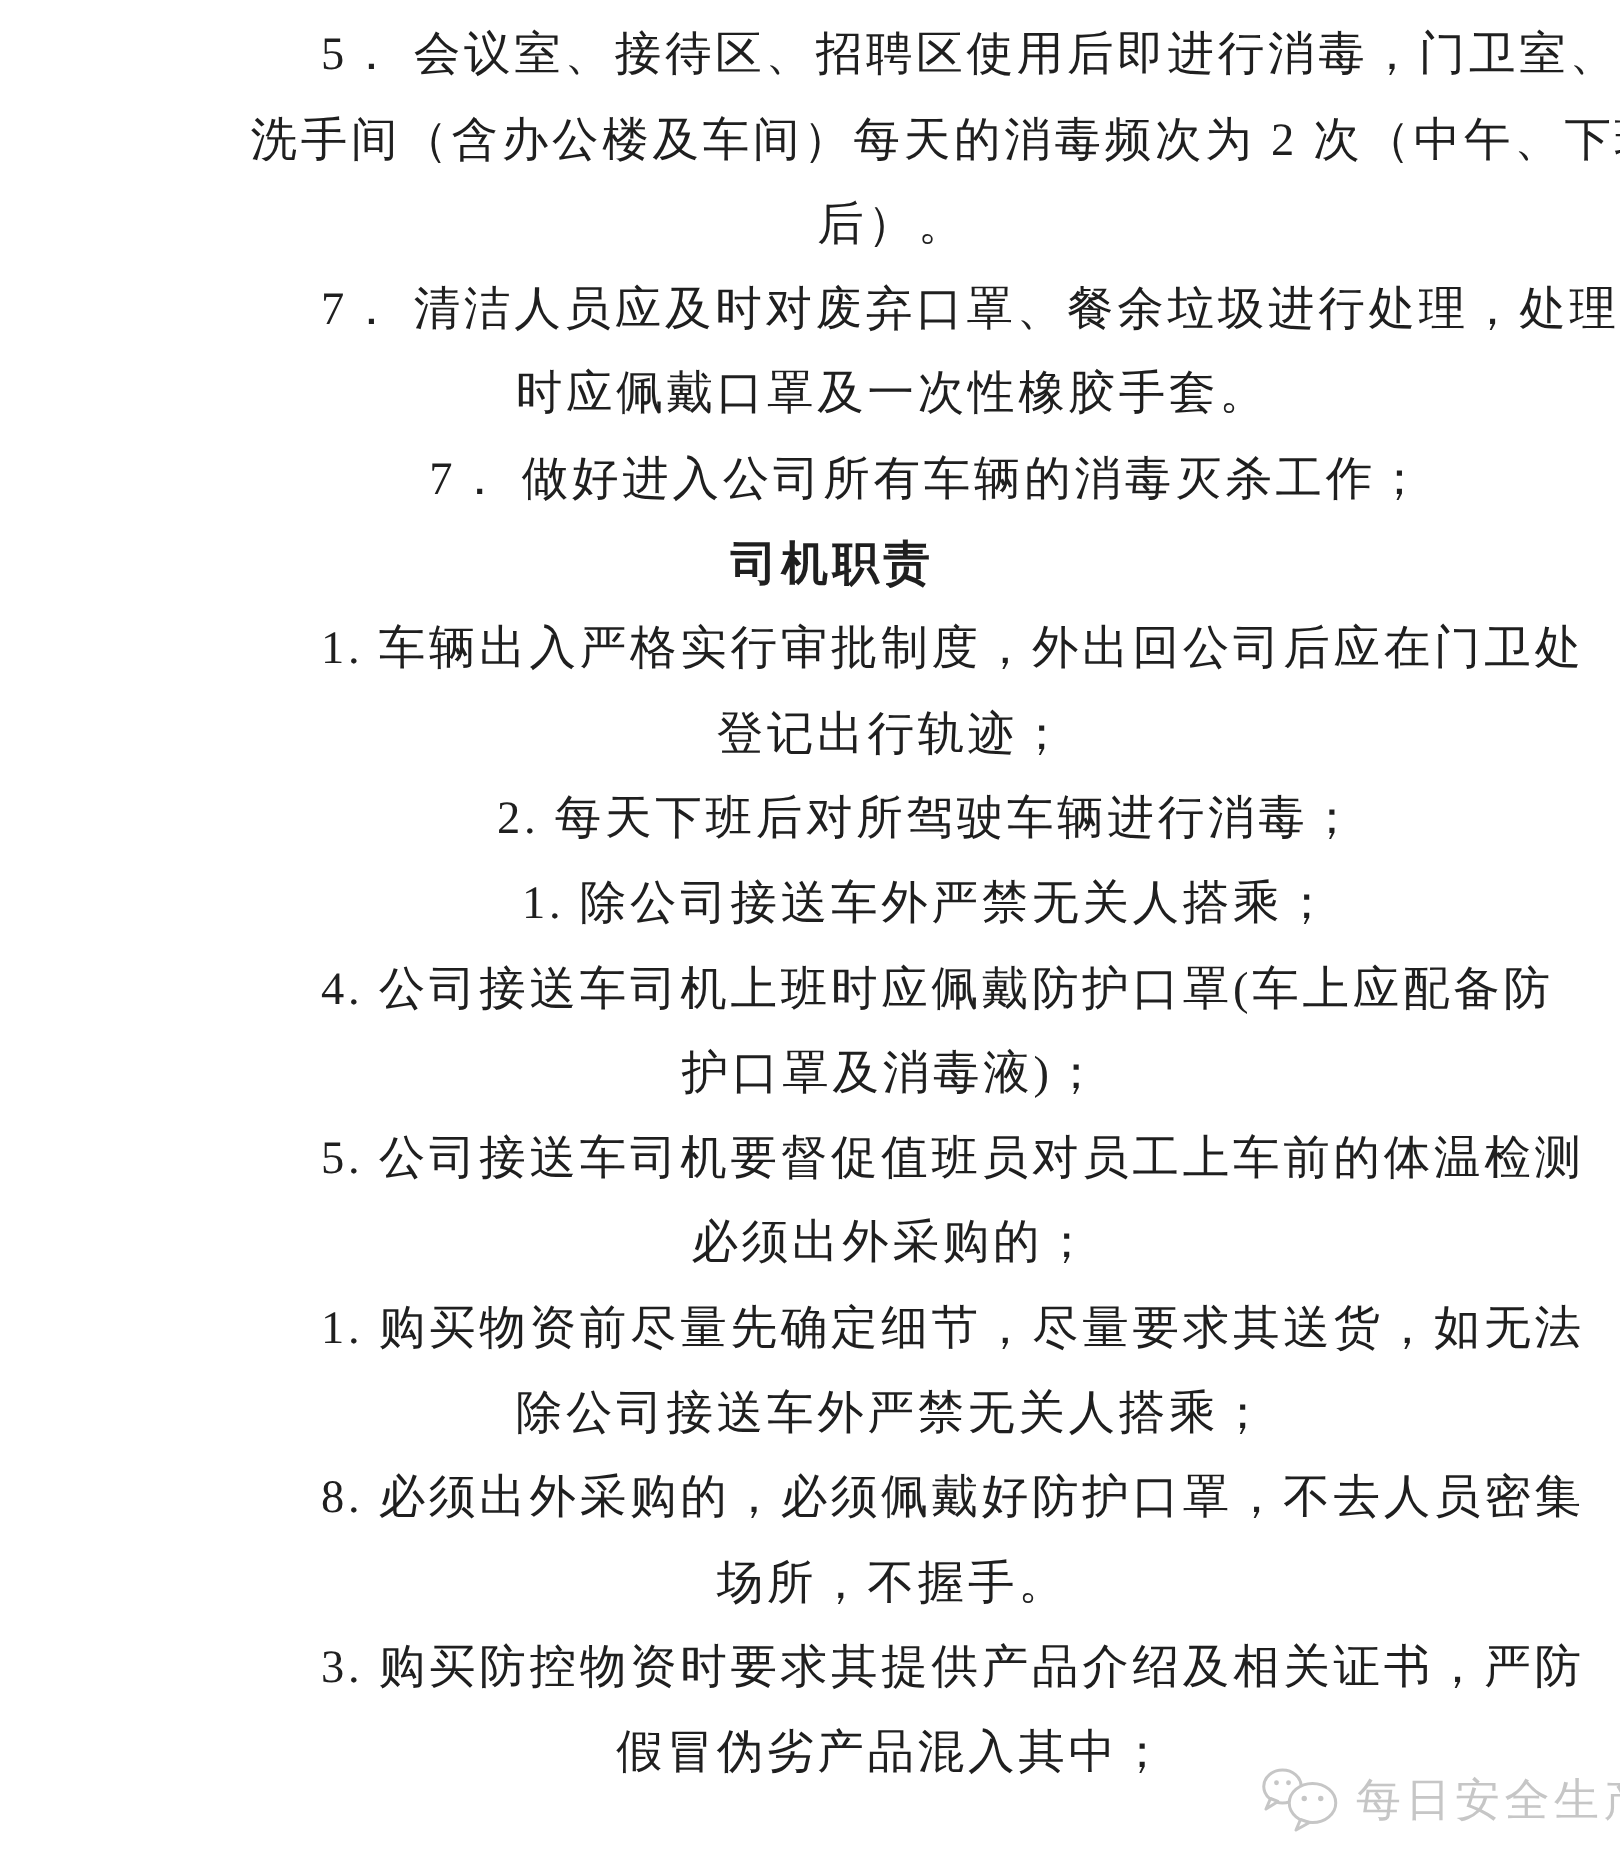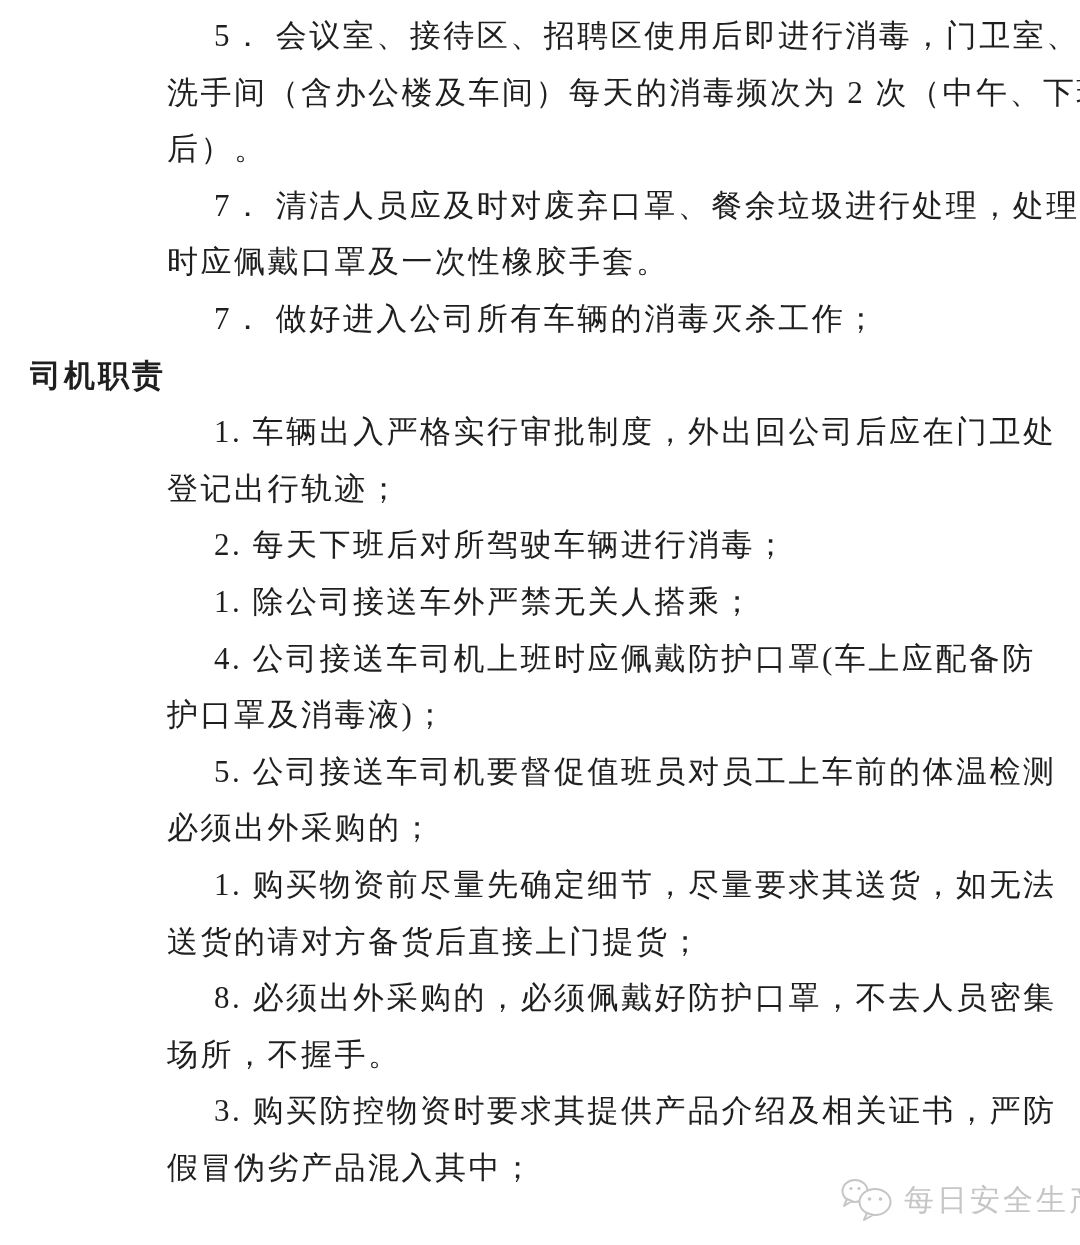--- a/index.html
+++ b/index.html
@@ -20,27 +20,28 @@
     left: 167px;
     top: 16px;
     width: 856px;
   }
   .ln {
     height: 56.6px;
     font-size: 31px;
     letter-spacing: 2.5px;
     white-space: nowrap;
     line-height: 40px;
+    text-align: center;
   }
   .ln.indent {
     padding-left: 47px;
   }
   .ln.head {
     font-weight: bold;
-    text-align: left;
+    text-align: center;
     width: 1080px;
     margin-left: -167px;
     padding-left: 30px;
     box-sizing: border-box;
     letter-spacing: 3px;
   }
   .watermark {
     position: absolute;
     left: 840px;
     top: 1174px;
@@ -72,21 +73,21 @@
   <div class="ln head">司机职责</div>
   <div class="ln indent">1.  车辆出入严格实行审批制度，外出回公司后应在门卫处</div>
   <div class="ln">登记出行轨迹；</div>
   <div class="ln indent">2.  每天下班后对所驾驶车辆进行消毒；</div>
   <div class="ln indent">1.  除公司接送车外严禁无关人搭乘；</div>
   <div class="ln indent">4.  公司接送车司机上班时应佩戴防护口罩(车上应配备防</div>
   <div class="ln">护口罩及消毒液)；</div>
   <div class="ln indent">5.  公司接送车司机要督促值班员对员工上车前的体温检测</div>
   <div class="ln">必须出外采购的；</div>
   <div class="ln indent">1.  购买物资前尽量先确定细节，尽量要求其送货，如无法</div>
-  <div class="ln">送货的请对方备货后直接上门提货；</div>
+  <div class="ln">除公司接送车外严禁无关人搭乘；</div>
   <div class="ln indent">8.  必须出外采购的，必须佩戴好防护口罩，不去人员密集</div>
   <div class="ln">场所，不握手。</div>
   <div class="ln indent">3.  购买防控物资时要求其提供产品介绍及相关证书，严防</div>
   <div class="ln">假冒伪劣产品混入其中；</div>
 </div>
 
 <div class="watermark">
   <span class="wm-icon">
     <svg width="56" height="48" viewBox="0 0 56 48" xmlns="http://www.w3.org/2000/svg">
 

